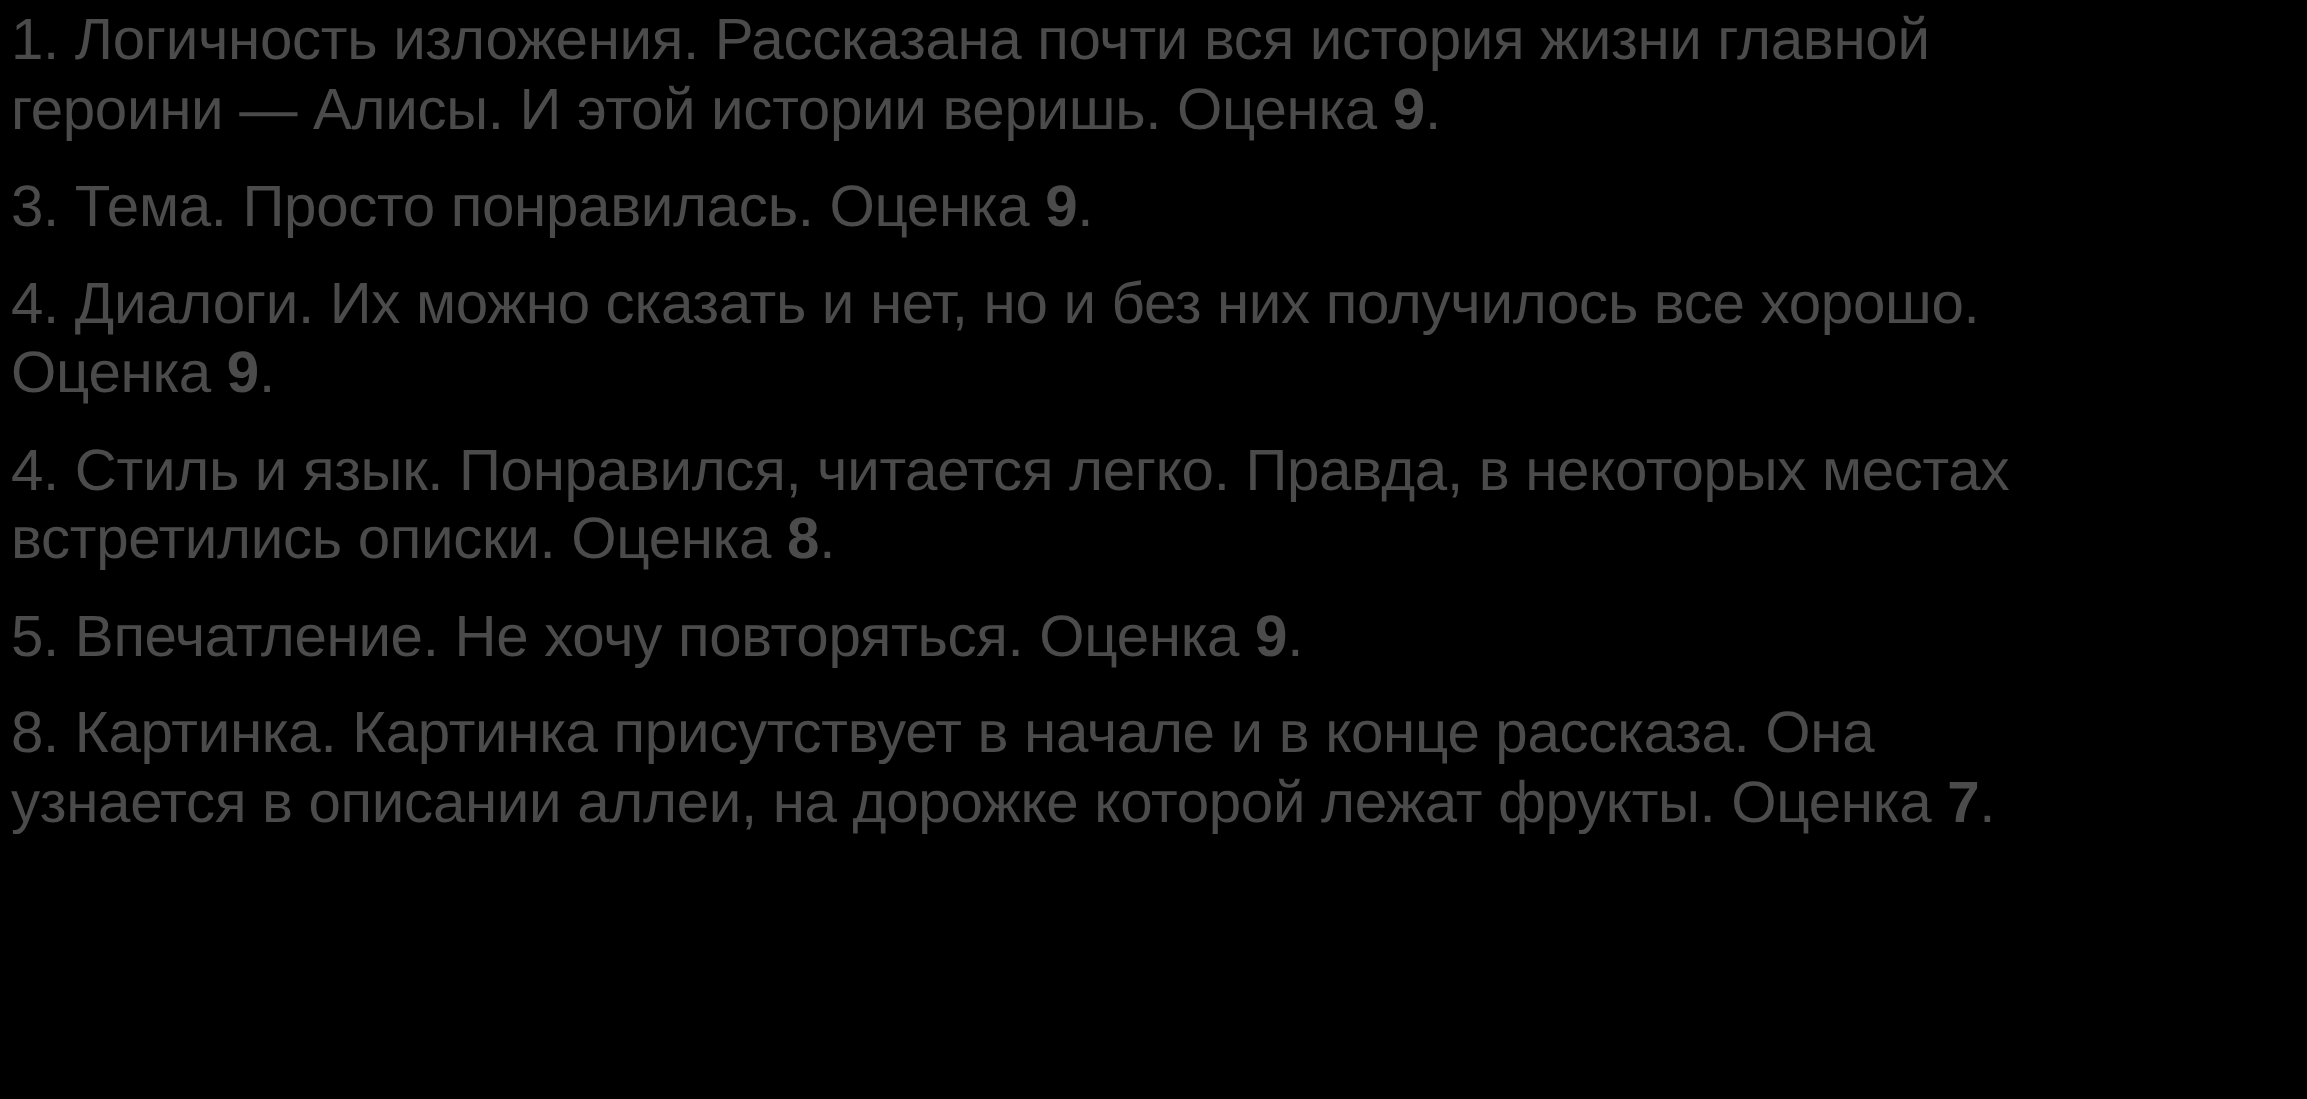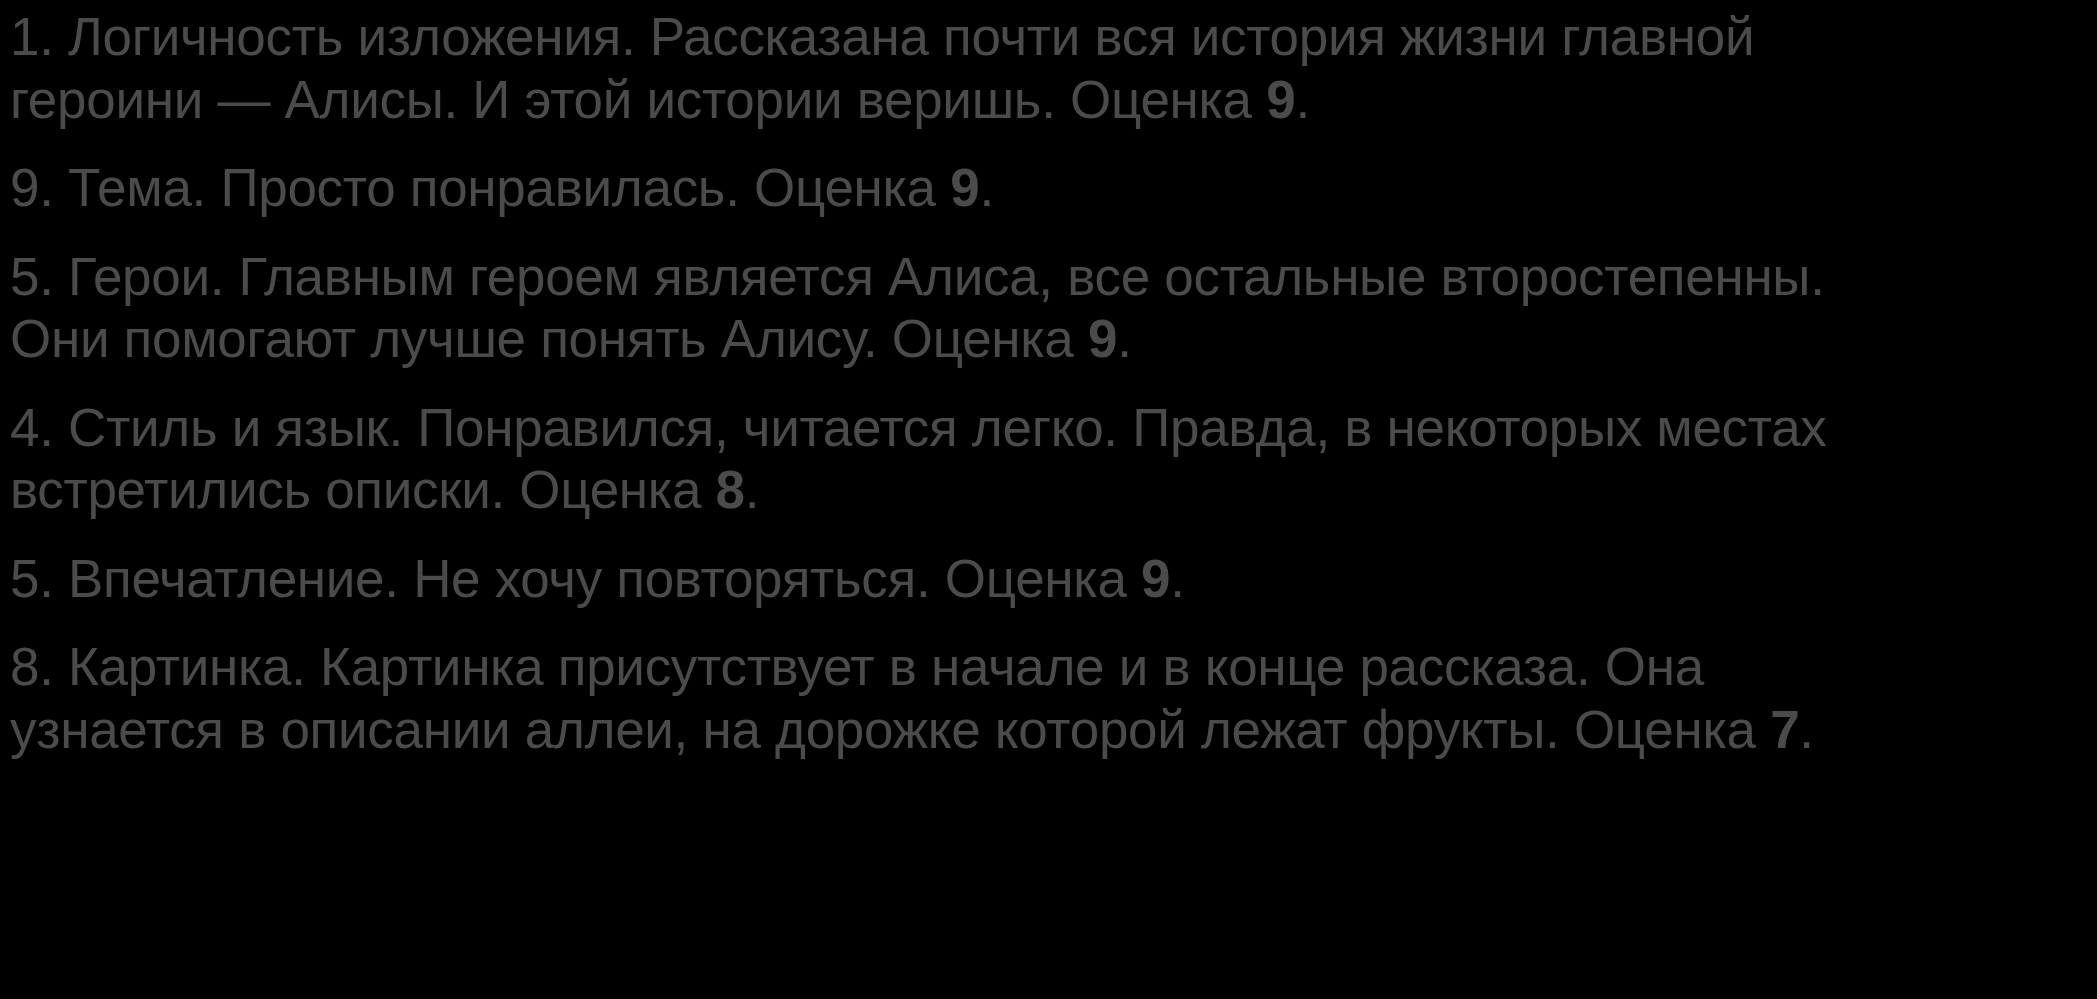--- a/index.html
+++ b/index.html
@@ -33,27 +33,27 @@
 <body>
 
 <div class="page">
 
   <p class="review-item">
     <span>1. Логичность изложения. Рассказана почти вся история жизни главной героини — Алисы. И этой истории веришь. Оценка </span><span class="score">9</span><span>.</span>
   </p>
 
 
   <p class="review-item">
-    <span>9. Тема. Просто понравилась. Оценка </span><span class="score">9</span><span>.</span>
+    <span>3. Тема. Просто понравилась. Оценка </span><span class="score">9</span><span>.</span>
   </p>
 
+  <p class="review-item">
+    <span>4. Диалоги. Их можно сказать и нет, но и без них получилось все хорошо. Оценка </span><span class="score">9</span><span>.</span>
+  </p>
 
-  <p class="review-item">
-    <span>5. Герои. Главным героем является Алиса, все остальные второстепенны. Они помогают лучше понять Алису. Оценка </span><span class="score">9</span><span>.</span>
-  </p>
 
   <p class="review-item">
     <span>4. Стиль и язык. Понравился, читается легко. Правда, в некоторых местах встретились описки. Оценка </span><span class="score">8</span><span>.</span>
   </p>
 
   <p class="review-item">
     <span>5. Впечатление. Не хочу повторяться. Оценка </span><span class="score">9</span><span>.</span>
   </p>
 
   <p class="review-item">

